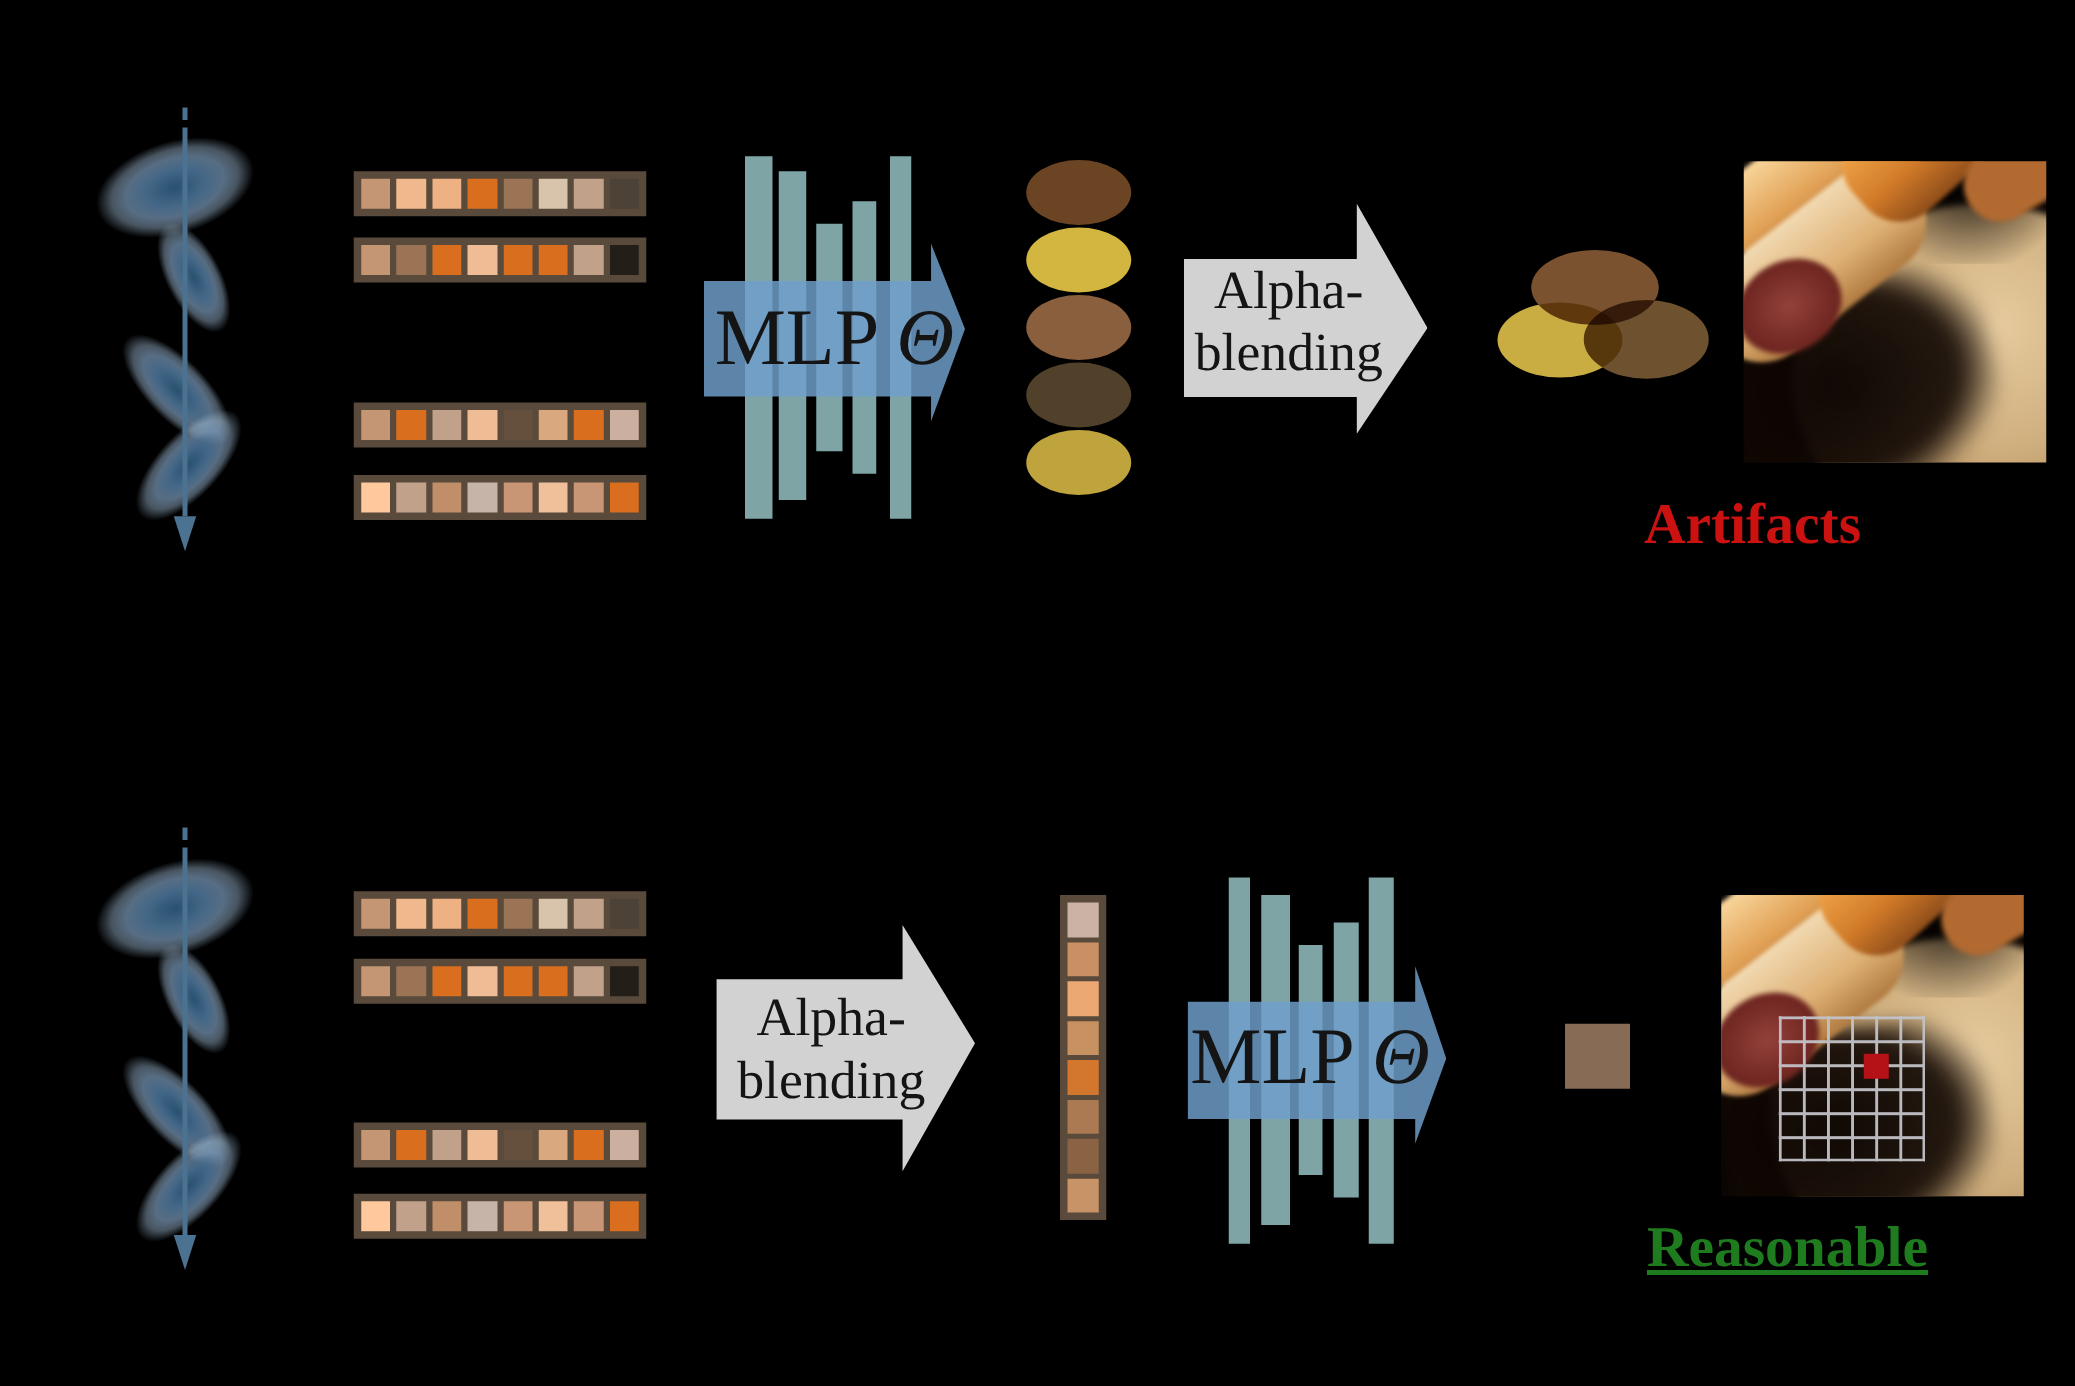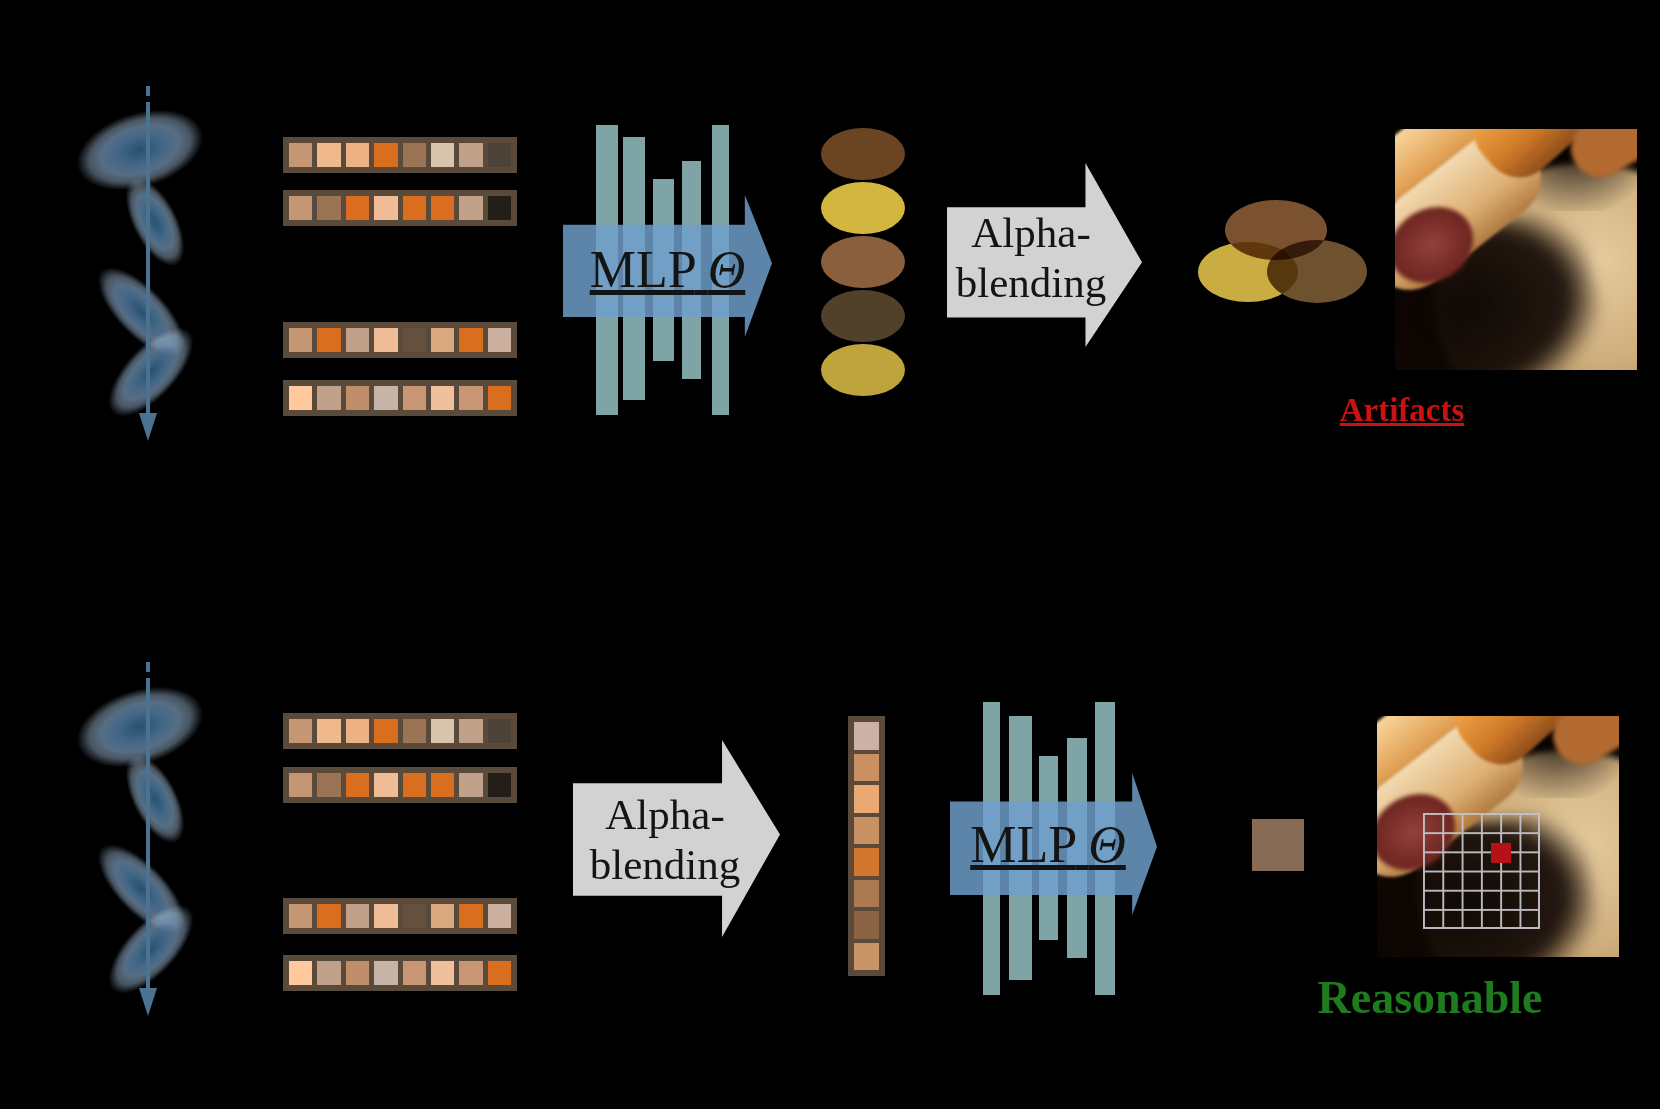--- a/index.html
+++ b/index.html
@@ -17,21 +17,21 @@
          display:flex;gap:5px;padding:6px;box-sizing:border-box;}
   .strip .cell{flex:1;}
   .vstrip{position:absolute;width:37px;height:260px;background:var(--stripbg);
           display:flex;flex-direction:column;gap:4px;padding:6px;box-sizing:border-box;}
   .vstrip .cell{flex:1;}
   
   .bar{position:absolute;background:var(--bar);}
   .arrow-blue{position:absolute;background:var(--bluearrow);opacity:.84;}
   .arrow-gray{position:absolute;background:var(--grayarrow);}
   .arrow-label{position:absolute;color:var(--ink);text-align:center;}
-  .mlp-label{font-size:52px;line-height:60px;text-decoration:underline;}
+  .mlp-label{font-size:64px;line-height:60px;}
   .mlp-label .theta{font-style:italic;}
   .alpha-label{font-size:43px;line-height:50px;}
   
   .g-stack{position:absolute;}
   .g-ellipse{width:84px;height:52px;border-radius:50%;margin-bottom:2px;}
   .blend-group{position:absolute;isolation:isolate;}
   .blend-e{position:absolute;border-radius:50%;mix-blend-mode:multiply;}
   .out-square{position:absolute;width:52px;height:52px;}
   
   .photo{position:absolute;width:242px;height:241px;overflow:hidden;background:#080402;}
@@ -54,21 +54,21 @@
   .ph-corkD{right:-8%;top:-7%;width:36%;height:24%;border-radius:30px;transform:rotate(-30deg);
     filter:blur(2px);background:#b26a30;}
   .ph-grid{left:46px;top:97px;width:117px;height:116px;opacity:.95;
     background-image:linear-gradient(to right, var(--grid) 2px, transparent 2px),
                      linear-gradient(to bottom, var(--grid) 2px, transparent 2px);
     background-size:19.3px 19.2px;
     box-shadow:inset -2px -2px 0 var(--grid);}
   .ph-redcell{width:20px;height:20px;}
   
   .caption{position:absolute;font-weight:700;text-align:center;}
-  .caption-artifacts{font-size:33px;color:var(--red);text-decoration:underline;}
+  .caption-artifacts{font-size:46px;color:var(--red);}
   .caption-shadows{font-size:46px;line-height:52px;color:var(--green);}
 </style>
 </head>
 <body>
 
 <div class="canvas">
 
   <div>
     <div class="blob" style="left:75px;top:113px;width:130px;height:74px;transform:rotate(-17deg);"></div>
     <div class="blob" style="left:107px;top:200px;width:96px;height:44px;transform:rotate(63deg);"></div>
@@ -257,17 +257,17 @@
     <div class="ph-shadow" style="left:0;top:44%;transform:rotate(-8deg);"></div>
     <div class="ph-dark-tr"></div>
     <div class="ph-corkA"></div>
     <div class="ph-corkB"></div>
     <div class="ph-corkB-red"></div>
     <div class="ph-corkC"></div>
     <div class="ph-corkD"></div>
     <div class="ph-grid"></div>
     <div class="ph-redcell" style="left: 114px; top: 127px; background: rgb(181, 18, 24);"></div>
   </div>
-  <div class="caption caption-shadows" style="left:1280px;top:972px;width:300px;">
+  <div class="caption caption-shadows" style="left:1280px;top:972px;width:300px;text-decoration:underline;">
     <div>Reasonable</div>
   </div>
 
 </div>
 
 </body></html>

